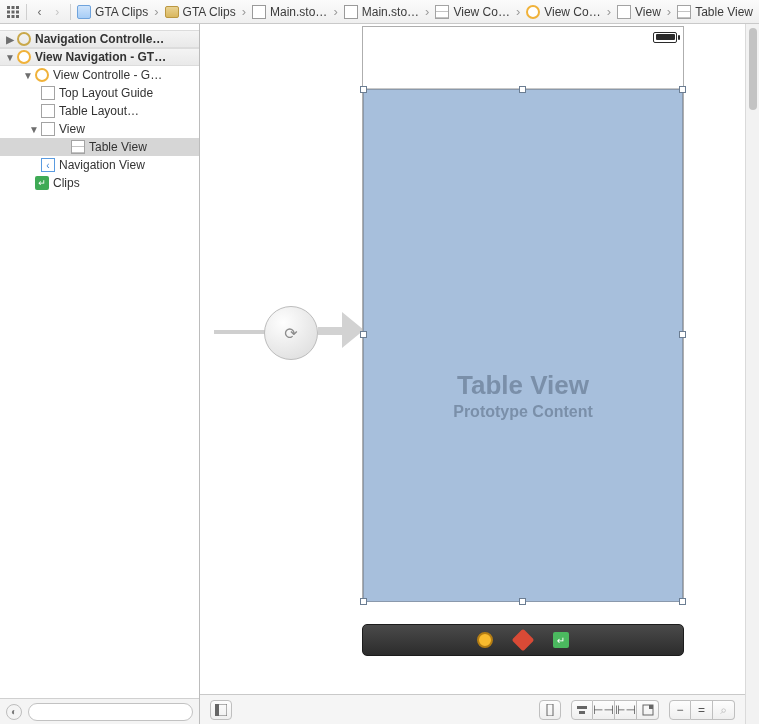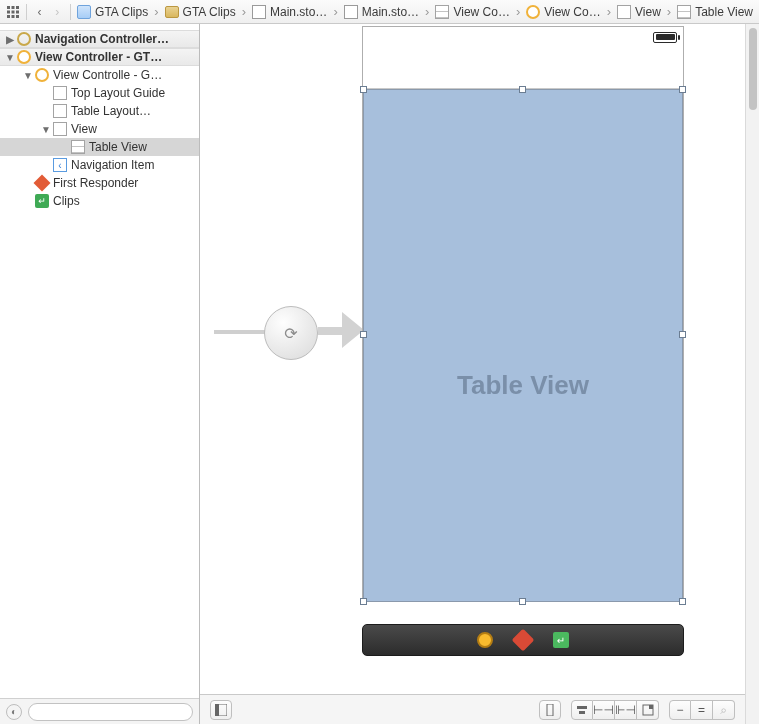--- a/index.html
+++ b/index.html
@@ -83,21 +83,21 @@
 .tree-row.scene-header {
   background: linear-gradient(#f4f4f4,#e9e9e9);
   border-top:1px solid #dcdcdc;
   border-bottom:1px solid #dcdcdc;
   font-weight: 600;
 }
 .tree-row.selected {
   background: #d6d6d6;
 }
 .indent-1{padding-left:22px}
-.indent-2{padding-left:40px}
+.indent-2{padding-left:28px}
 .indent-3{padding-left:58px}
 
 .sidebar-footer {
   position: absolute;
   bottom: 0; left:0; right:0;
   height: 26px;
   border-top: 1px solid #d0d0d0;
   background:#f4f4f4;
   display:flex;
   align-items:center;
@@ -347,29 +347,29 @@
 
 <div class="main">
 
   <div class="sidebar">
 
     <div class="tree-row scene-header">
       <span class="disclosure">▶</span>
       <span class="ticon">
           <span class="ic-scene"></span>
         </span>
-      <span>Navigation Controller…</span>
+      <span>Navigation Controlle…</span>
     </div>
 
     <div class="tree-row scene-header">
       <span class="disclosure">▼</span>
       <span class="ticon">
           <span class="ic-vc bold"></span>
         </span>
-      <span>View Controller - GT…</span>
+      <span>View Navigation - GT…</span>
     </div>
 
     <div class="tree-row indent-1">
       <span class="disclosure">▼</span>
       <span class="ticon">
           <span class="ic-vc"></span>
         </span>
       <span>View Controlle - G…</span>
     </div>
 
@@ -399,28 +399,21 @@
       <span class="ticon">
           <span class="ic-tv"></span>
         </span>
       <span>Table View</span>
     </div>
     <div class="tree-row indent-2">
       <span class="disclosure"></span>
       <span class="ticon">
           <span class="ic-ni">‹</span>
         </span>
-      <span>Navigation Item</span>
-    </div>
-    <div class="tree-row indent-1">
-      <span class="disclosure"></span>
-      <span class="ticon">
-          <span class="ic-fr"></span>
-        </span>
-      <span>First Responder</span>
+      <span>Navigation View</span>
     </div>
     <div class="tree-row indent-1">
       <span class="disclosure"></span>
       <span class="ticon">
           <span class="ic-exit">↵</span>
         </span>
       <span>Clips</span>
     </div>
 
     <div class="sidebar-footer">
@@ -439,20 +432,21 @@
       <div class="device">
         <div class="device-status">
           <span class="battery">
               <span class="battery-fill"></span>
             </span>
         </div>
         <div class="nav-bar"></div>
         <div class="tableview">
           <div class="tv-label">
             <span class="main-lbl">Table View</span>
+            <span class="sub-lbl">Prototype Content</span>
           </div>
           <span class="sel-handle" style="left:-4px;top:-4px"></span>
           <span class="sel-handle" style="left:calc(50% - 4px);top:-4px"></span>
           <span class="sel-handle" style="right:-4px;top:-4px"></span>
           <span class="sel-handle" style="left:-4px;top:calc(50% - 15px)"></span>
           <span class="sel-handle" style="right:-4px;top:calc(50% - 15px)"></span>
           <span class="sel-handle" style="left:-4px;bottom:-4px"></span>
           <span class="sel-handle" style="left:calc(50% - 4px);bottom:-4px"></span>
           <span class="sel-handle" style="right:-4px;bottom:-4px"></span>
         </div>

